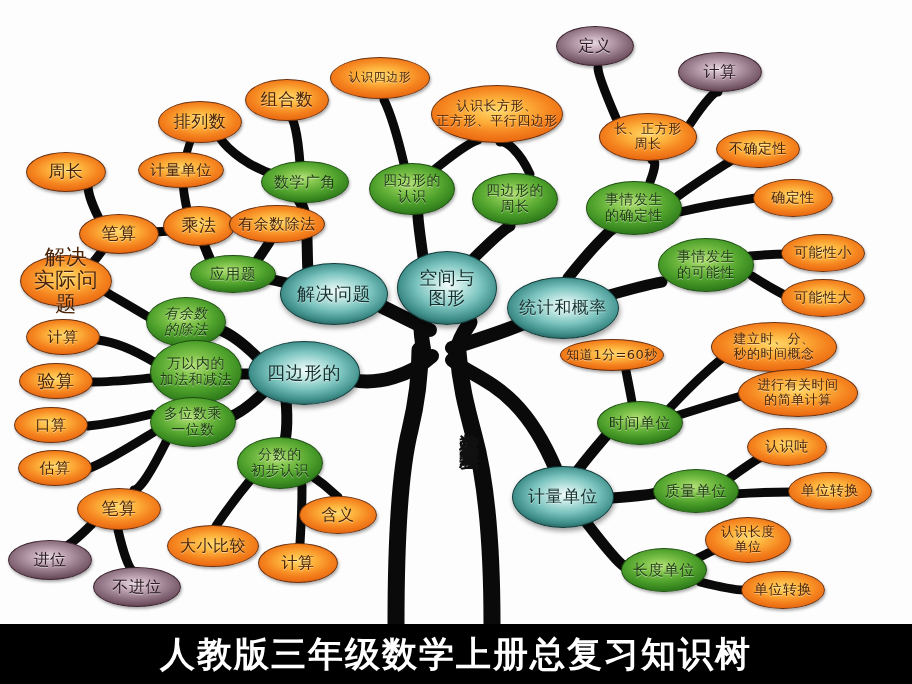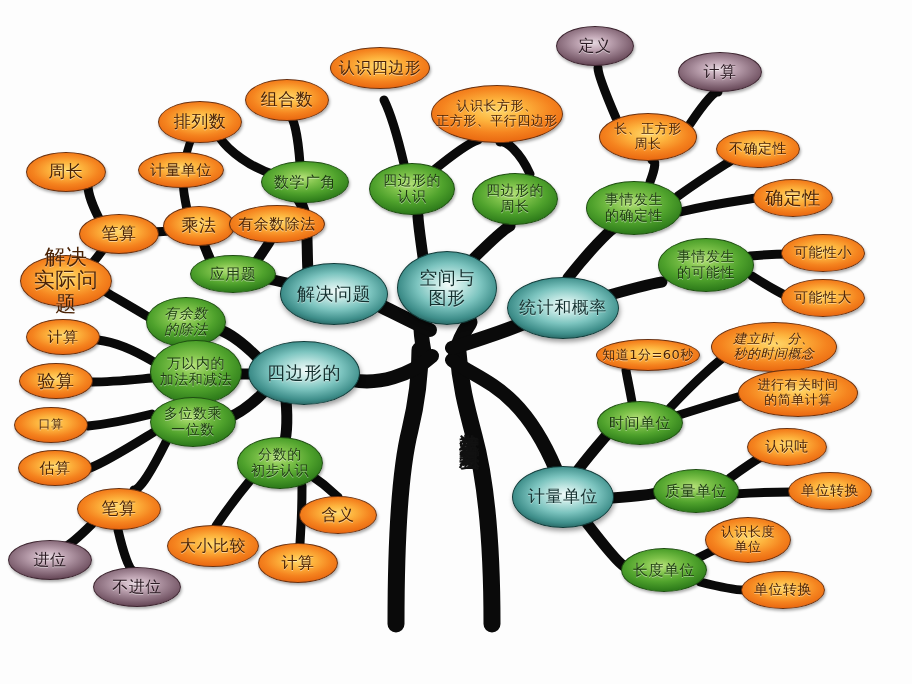--- a/index.html
+++ b/index.html
@@ -196,49 +196,50 @@
 的可能性</div>
       <div class="node n-green" style="left: 640px; top: 423px; width: 86px; height: 44px; font-size: 15px;">时间单位</div>
       <div class="node n-green" style="left: 696px; top: 491px; width: 86px; height: 44px; font-size: 15px;">质量单位</div>
       <div class="node n-green" style="left: 664px; top: 570px; width: 86px; height: 44px; font-size: 15px;">长度单位</div>
       <div class="node n-orange" style="left: 66px; top: 172px; width: 80px; height: 40px; font-size: 17px;">周长</div>
       <div class="node n-orange" style="left: 119px; top: 234px; width: 80px; height: 40px; font-size: 17px;">笔算</div>
       <div class="node n-orange" style="left: 66px; top: 281px; width: 92px; height: 52px; font-size: 21px;">解决
 实际问题</div>
       <div class="node n-orange" style="left: 63px; top: 337px; width: 74px; height: 36px; font-size: 15px;">计算</div>
       <div class="node n-orange" style="left: 56px; top: 381px; width: 74px; height: 36px; font-size: 18px;">验算</div>
-      <div class="node n-orange" style="left: 51px; top: 425px; width: 74px; height: 36px; font-size: 12px;">口算</div>
+      <div class="node n-orange" style="left: 51px; top: 425px; width: 74px; height: 36px; font-size: 15px;">口算</div>
       <div class="node n-orange" style="left: 55px; top: 468px; width: 74px; height: 36px; font-size: 15px;">估算</div>
       <div class="node n-orange" style="left: 119px; top: 509px; width: 84px; height: 42px; font-size: 17px;">笔算</div>
       <div class="node n-orange" style="left: 181px; top: 170px; width: 86px; height: 36px; font-size: 15px;">计量单位</div>
       <div class="node n-orange" style="left: 200px; top: 122px; width: 84px; height: 42px; font-size: 17px;">排列数</div>
       <div class="node n-orange" style="left: 287px; top: 100px; width: 84px; height: 42px; font-size: 17px;">组合数</div>
       <div class="node n-orange" style="left: 199px; top: 226px; width: 72px; height: 40px; font-size: 17px;">乘法</div>
       <div class="node n-orange" style="left: 277px; top: 224px; width: 96px; height: 38px; font-size: 15px;">有余数除法</div>
-      <div class="node n-orange" style="left: 380px; top: 68px; width: 100px; height: 42px; font-size: 16px;">认识四边形</div>
+      <div class="node n-orange" style="left: 380px; top: 78px; width: 100px; height: 42px; font-size: 12px;">认识四边形</div>
       <div class="node n-orange" style="left: 497px; top: 114px; width: 132px; height: 58px; font-size: 13px;">认识长方形、
 正方形、平行四边形</div>
       <div class="node n-orange" style="left: 648px; top: 137px; width: 98px; height: 48px; font-size: 13px;">长、正方形
 周长</div>
       <div class="node n-orange" style="left: 758px; top: 149px; width: 84px; height: 38px; font-size: 14px;">不确定性</div>
-      <div class="node n-orange" style="left: 793px; top: 198px; width: 80px; height: 38px; font-size: 18px;">确定性</div>
+      <div class="node n-orange" style="left: 793px; top: 198px; width: 80px; height: 38px; font-size: 14px;">确定性</div>
       <div class="node n-orange" style="left: 823px; top: 253px; width: 84px; height: 38px; font-size: 14px;">可能性小</div>
       <div class="node n-orange" style="left: 823px; top: 298px; width: 84px; height: 38px; font-size: 14px;">可能性大</div>
-      <div class="node n-orange" style="left: 648px; top: 355px; width: 104px; height: 32px; font-size: 13px;">知道1分=60秒</div>
-      <div class="node n-orange" style="left: 774px; top: 347px; width: 126px; height: 50px; font-size: 13px; font-style: italic;">建立时、分、
+      <div class="node n-orange" style="left: 612px; top: 355px; width: 104px; height: 32px; font-size: 13px;">知道1分=60秒</div>
+      <div class="node n-orange" style="left: 774px; top: 347px; width: 126px; height: 50px; font-size: 13px;">建立时、分、
 秒的时间概念</div>
       <div class="node n-orange" style="left: 798px; top: 393px; width: 120px; height: 48px; font-size: 13px;">进行有关时间
 的简单计算</div>
       <div class="node n-orange" style="left: 787px; top: 447px; width: 80px; height: 38px; font-size: 14px;">认识吨</div>
       <div class="node n-orange" style="left: 830px; top: 491px; width: 84px; height: 38px; font-size: 14px;">单位转换</div>
       <div class="node n-orange" style="left: 748px; top: 540px; width: 86px; height: 46px; font-size: 13px; text-align: center;">认识长度
 单位</div>
       <div class="node n-orange" style="left: 783px; top: 590px; width: 84px; height: 38px; font-size: 14px;">单位转换</div>
       <div class="node n-orange" style="left: 213px; top: 546px; width: 92px; height: 42px; font-size: 16px;">大小比较</div>
       <div class="node n-orange" style="left: 338px; top: 515px; width: 78px; height: 38px; font-size: 16px;">含义</div>
       <div class="node n-orange" style="left: 298px; top: 563px; width: 80px; height: 40px; font-size: 16px;">计算</div>
       <div class="node n-purple" style="left: 595px; top: 46px; width: 78px; height: 40px; font-size: 16px;">定义</div>
       <div class="node n-purple" style="left: 720px; top: 72px; width: 84px; height: 40px; font-size: 16px;">计算</div>
       <div class="node n-purple" style="left: 50px; top: 560px; width: 84px; height: 40px; font-size: 16px;">进位</div>
       <div class="node n-purple" style="left: 137px; top: 587px; width: 88px; height: 40px; font-size: 16px;">不进位</div>
     </div>
 
+  <div id="titlebar">人教版三年级数学上册总复习知识树</div>
 </div>
 
 </body></html>

